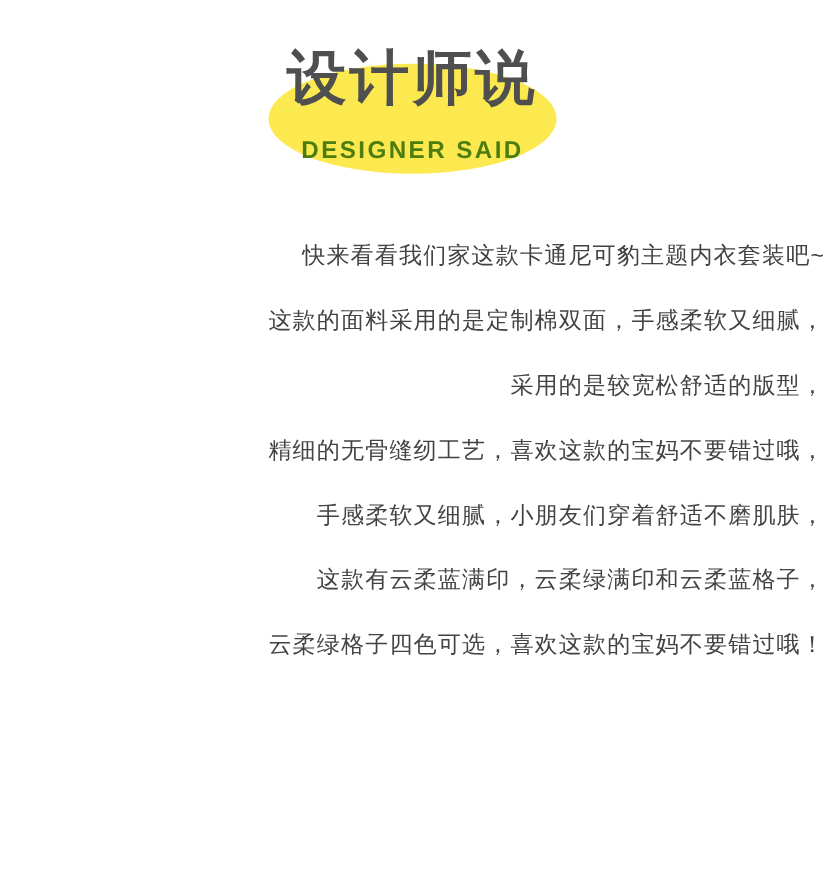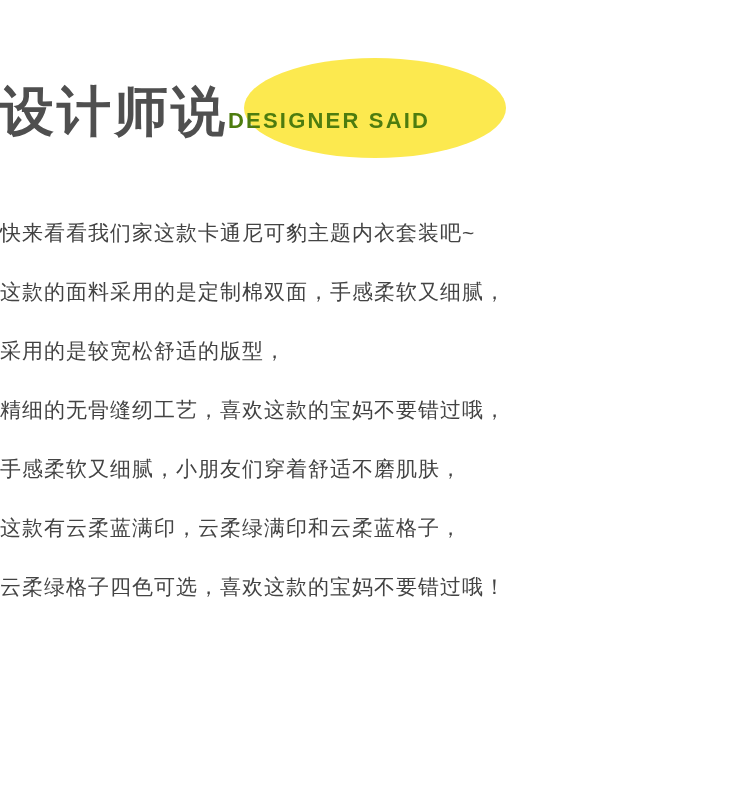--- a/index.html
+++ b/index.html
@@ -26,21 +26,21 @@
     width: 750px;
     height: 200px;
   }
   .header-inner {
     position: absolute;
     left: 0;
     right: 0;
     top: 38px;
     height: 140px;
     display: flex;
-    flex-direction: row;
+    flex-direction: column;
     align-items: center;
     justify-content: flex-start;
   }
   .blob {
     position: absolute;
     left: 50%;
     top: 58px;
     transform: translateX(-50%);
     width: 262px;
     height: 100px;
@@ -69,21 +69,21 @@
   }
 
   
   .copy {
     position: absolute;
     top: 222px;
     left: 0;
     width: 750px;
     display: flex;
     flex-direction: column;
-    align-items: flex-start;
+    align-items: flex-end;
   }
   .copy-line {
     font-size: 21px;
     color: #434343;
     line-height: 1;
     letter-spacing: 1px;
     text-align: center;
     margin-bottom: 38px;
     white-space: nowrap;
   }

